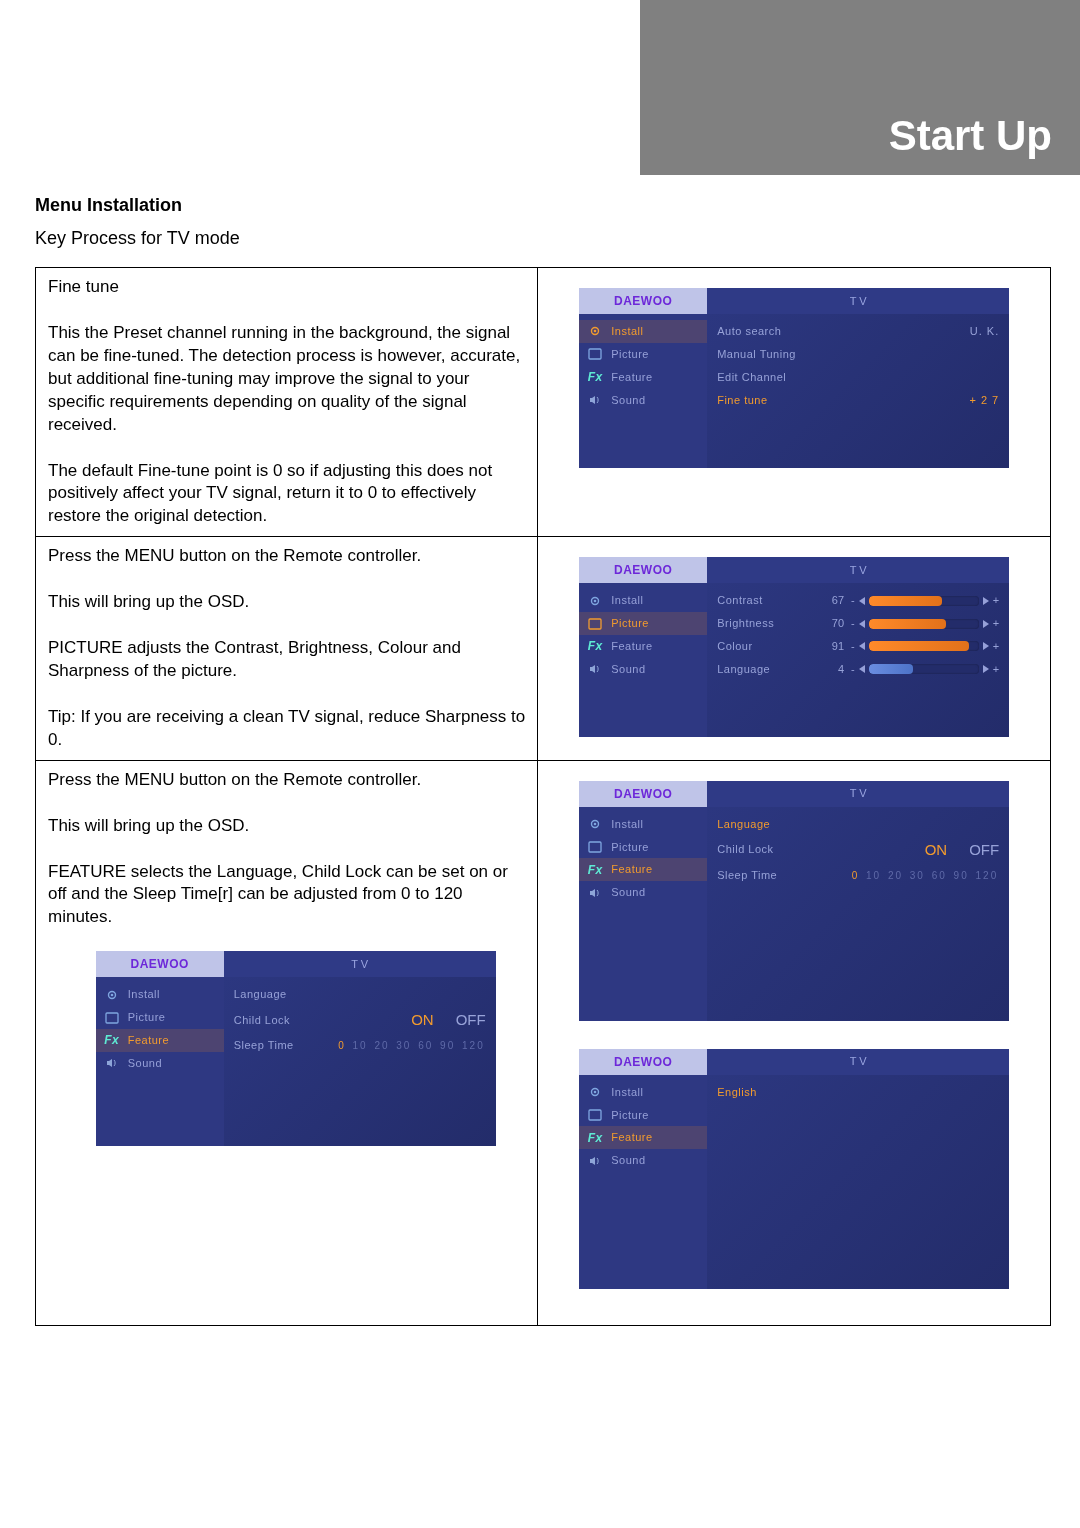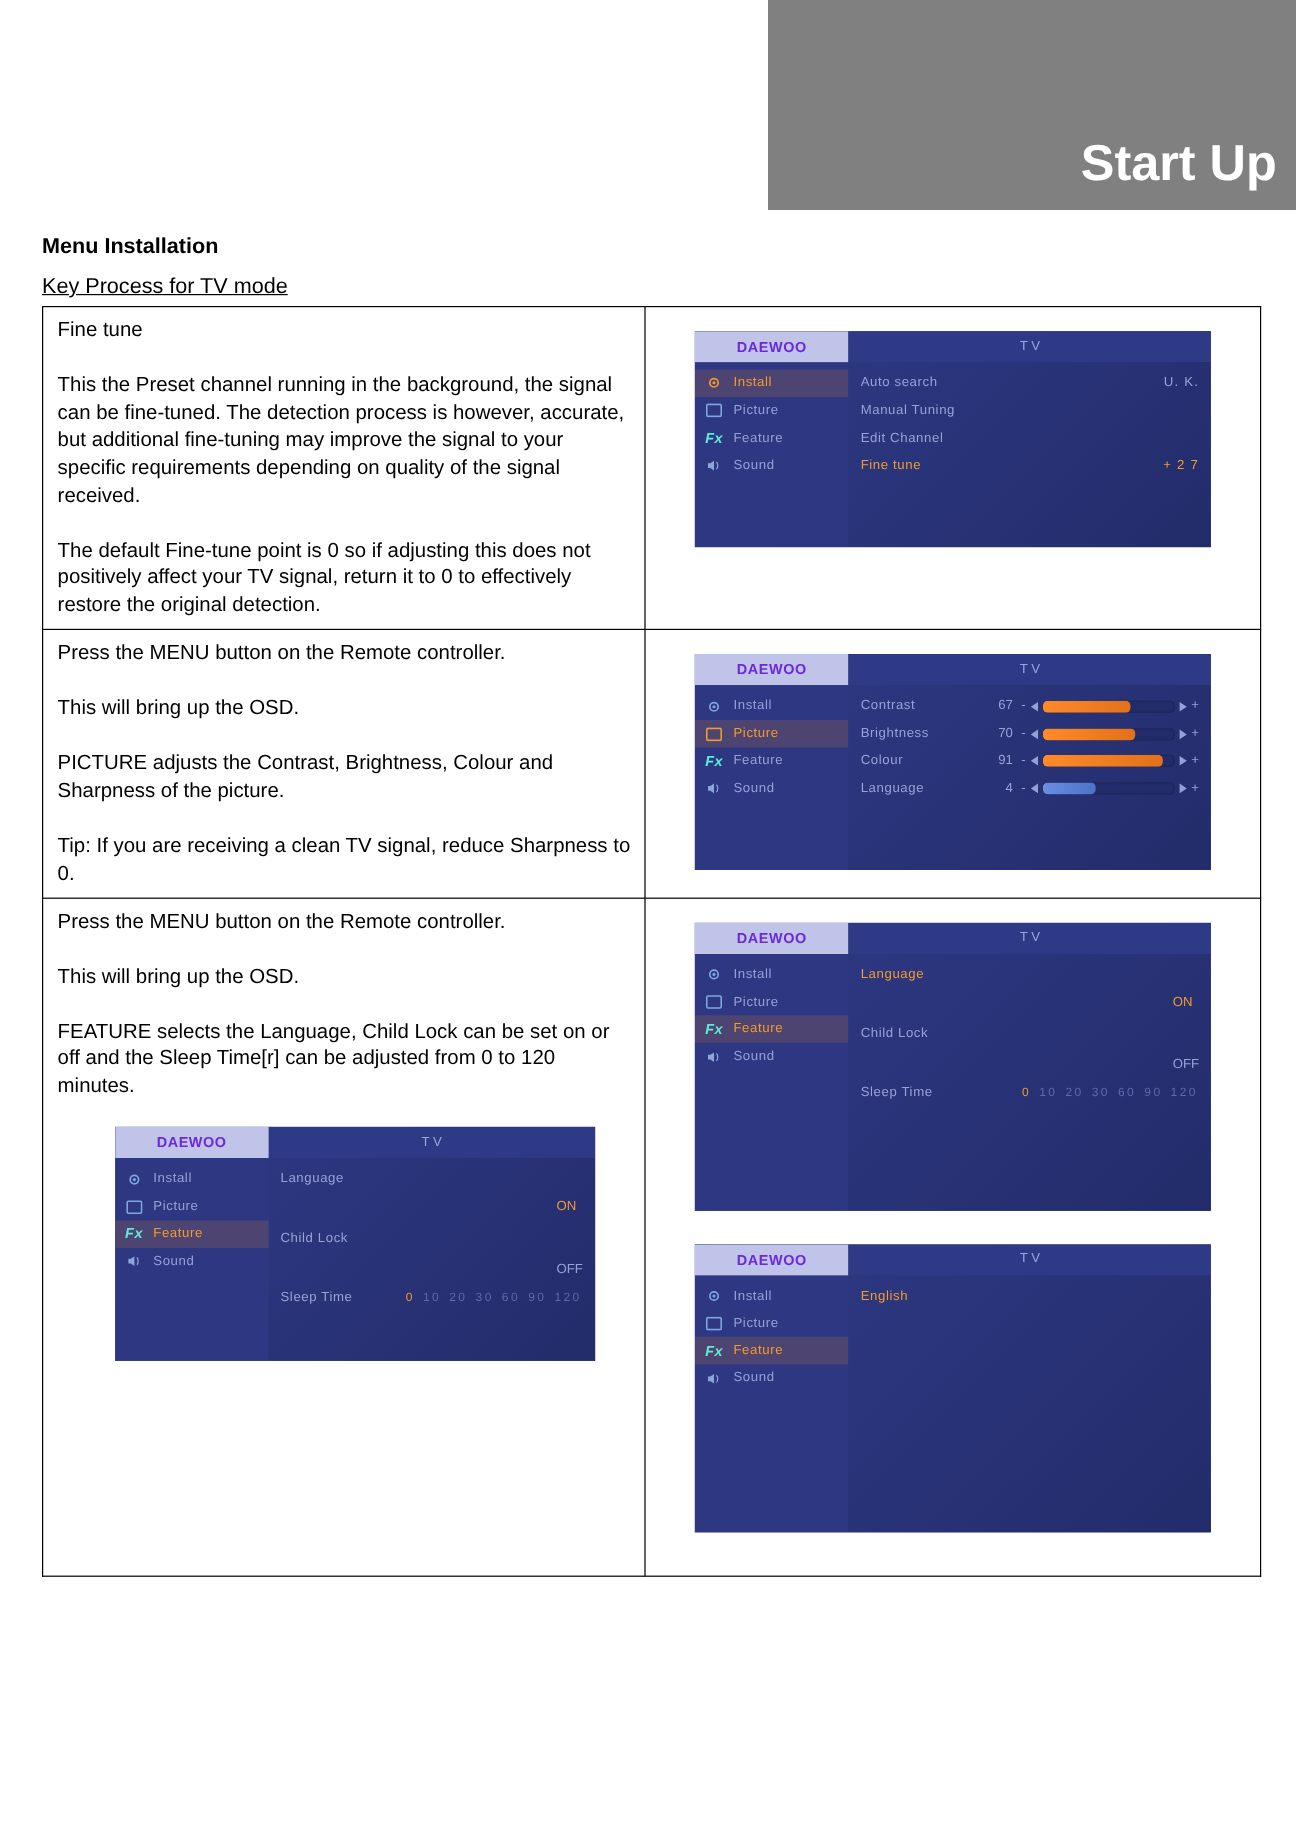--- a/index.html
+++ b/index.html
@@ -20,39 +20,38 @@
     position: absolute;
     top: 0;
     right: 0;
     width: 440px;
     height: 175px;
     background: #808080;
     color: #fff;
   }
   .startup-title {
     position: absolute;
-    right: 16px;
+    right: 28px;
     top: 112px;
     font-size: 42px;
     font-weight: bold;
     font-family: "Segoe UI", Arial, sans-serif;
   }
   .content {
     position: relative;
     padding: 195px 29px 0 35px;
   }
   .heading {
     font-weight: bold;
     font-size: 18px;
     margin-bottom: 12px;
   }
   .subheading {
     font-size: 18px;
-    margin-bottom: 6px;
-    text-decoration: underline;
+    margin-bottom: 18px;
   }
   table.outer {
     border-collapse: collapse;
     width: 100%;
     table-layout: fixed;
   }
   table.outer > tbody > tr > td {
     border: 1px solid #000;
     vertical-align: top;
     padding: 8px 12px;
@@ -173,23 +172,22 @@
     box-shadow: inset 0 0 2px rgba(0,0,0,0.4);
   }
   .slider-fill {
     position: absolute;
     left: 0; top: 0; bottom: 0;
     background: linear-gradient(90deg,#ff8a2a,#e2711a);
     border-radius: 4px;
   }
   .toggle-group {
     display: inline-flex;
-    gap: 38px;
-    font-size: 11px;
-    flex-direction: column;
+    gap: 22px;
+    font-size: 15px;
   }
   .toggle-on { color: #f29b2e; }
   .sleep-vals {
     font-size: 10px;
     letter-spacing: 2px;
   }
   .sleep-vals .sv { margin: 0 1px; color: #5f6aa8; }
   .sleep-vals .sv.on { color: #f29b2e; }
 
   .page-number {

